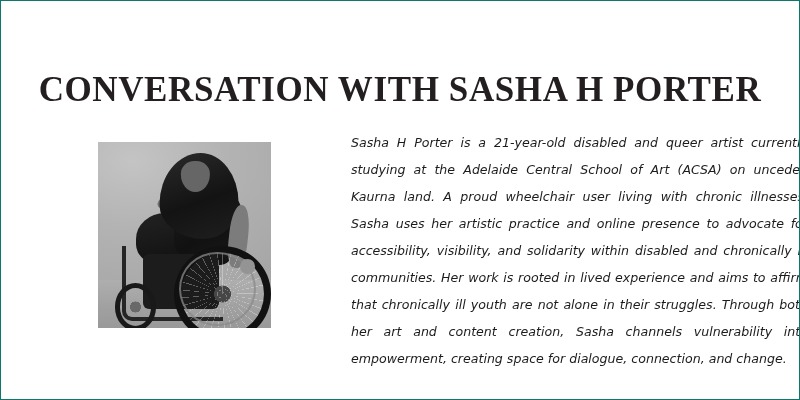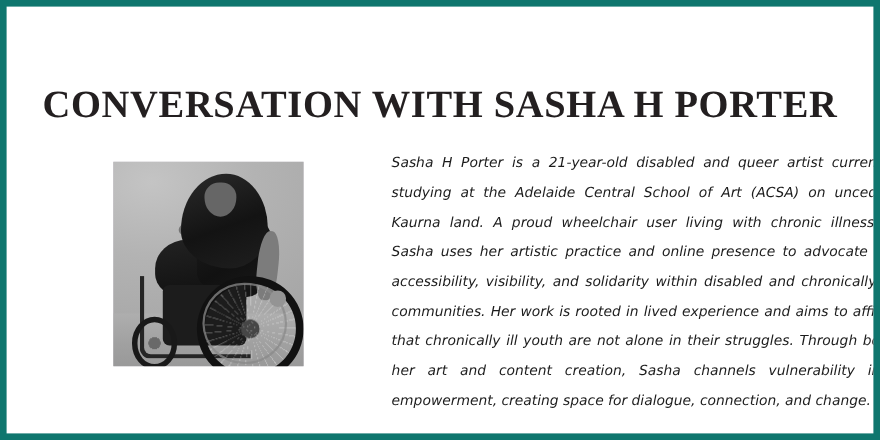--- a/index.html
+++ b/index.html
@@ -10,21 +10,21 @@
   }
   body {
     font-family: "Liberation Sans", sans-serif;
   }
 
   .page {
     position: relative;
     width: 800px;
     height: 400px;
     background: #ffffff;
-    border: 6px solid #0f766e;
+    border: 1px solid #0f766e;
     box-sizing: border-box;
     overflow: hidden;
   }
 
   
   .article-title {
     position: absolute;
     left: 0;
     right: 0;
     top: 46px;

